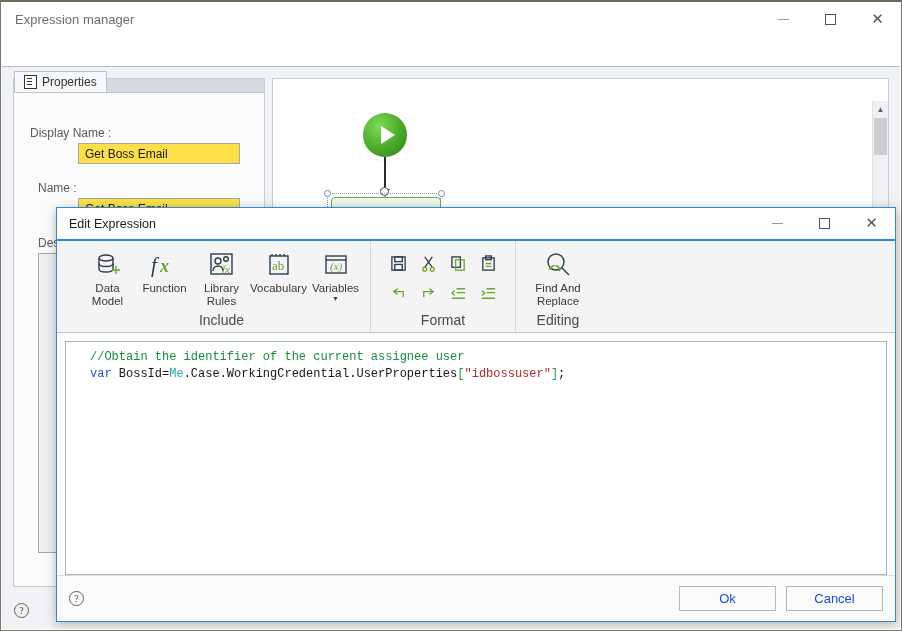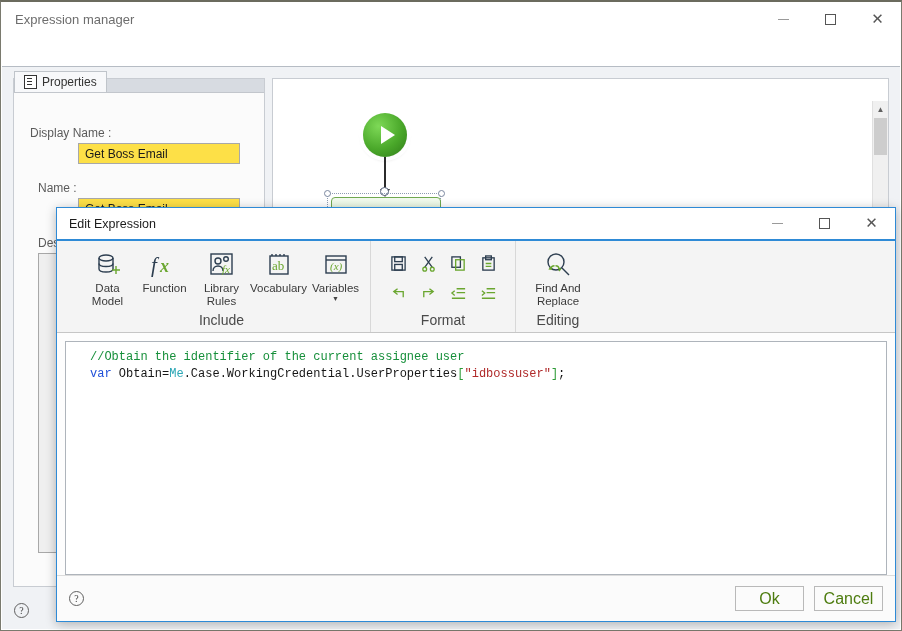--- a/index.html
+++ b/index.html
@@ -218,22 +218,22 @@
   .c-type { color:#2aa6b5; }
   .c-plain { color:#161616; }
   .c-brk { color:#2e9b38; }
   .c-str { color:#b02a2a; }
 
   #dlg-footer {
     height:46px; display:flex; align-items:center; padding:0 12px;
     border-top:1px solid #dcdcdc; background:#fbfbfb;
   }
   .dlg-btn {
-    width:69px; height:25px; background:#fbfbfb; border:1px solid #b9b9b9;
-    font-size:16px; color:#4d7c0f; display:flex; align-items:center; justify-content:center;
+    width:97px; height:25px; background:#fbfbfb; border:1px solid #b9b9b9;
+    font-size:13px; color:#1d4ed8; display:flex; align-items:center; justify-content:center;
   }
   .footer-btns { margin-left:auto; display:flex; gap:10px; }
 </style>
 </head>
 <body>
 
 <div id="main-window">
 
   <div id="main-titlebar">
     <span id="main-title">Expression manager</span>
@@ -476,21 +476,21 @@
       </div>
       <div class="rb-label">Editing</div>
     </div>
 
   </div>
 
   <div id="editor">
     <div>
       <span class="c-comment">//Obtain the identifier of the current assignee user</span>
     </div>
-    <div><span class="c-kw">var</span><span class="c-plain" style="white-space:pre"> Obtain=</span><span class="c-type">Me</span><span class="c-plain">.Case.WorkingCredential.UserProperties</span><span class="c-brk">[</span><span class="c-str">"idbossuser"</span><span class="c-brk">]</span><span class="c-plain">;</span></div>
+    <div><span class="c-kw">var</span><span class="c-plain" style="white-space:pre"> BossId=</span><span class="c-type">Me</span><span class="c-plain">.Case.WorkingCredential.UserProperties</span><span class="c-brk">[</span><span class="c-str">"idbossuser"</span><span class="c-brk">]</span><span class="c-plain">;</span></div>
   </div>
 
   <div id="dlg-footer">
     <span class="help-circle">?</span>
     <div class="footer-btns">
       <div class="dlg-btn">Ok</div>
       <div class="dlg-btn">Cancel</div>
     </div>
   </div>
 

